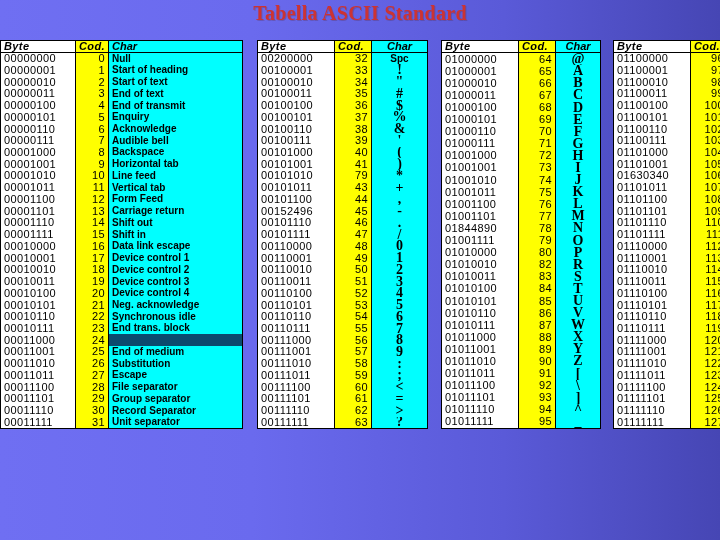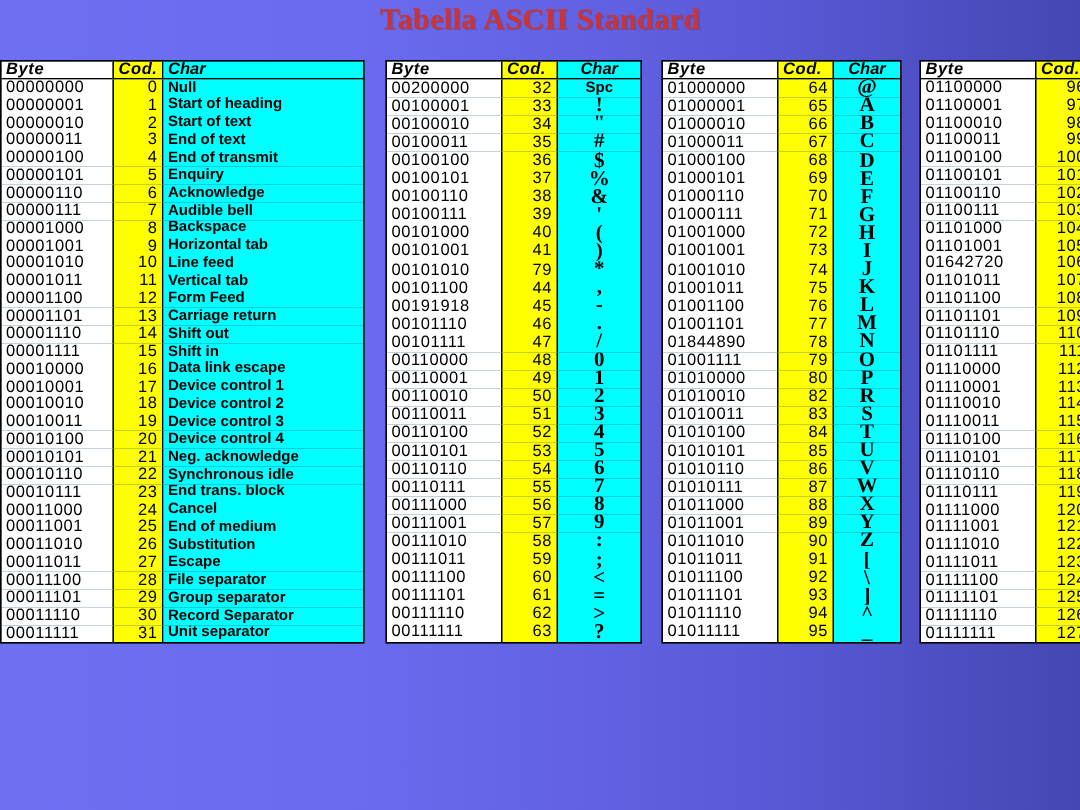--- a/index.html
+++ b/index.html
@@ -274,21 +274,20 @@
           <div class="c-char named">Synchronous idle</div>
         </div>
         <div class="row">
           <div class="c-byte">00010111</div>
           <div class="c-cod">23</div>
           <div class="c-char named">End trans. block</div>
         </div>
         <div class="row">
           <div class="c-byte">00011000</div>
           <div class="c-cod">24</div>
-          <div class="c-char named">Cancel</div>
         </div>
         <div class="row">
           <div class="c-byte">00011001</div>
           <div class="c-cod">25</div>
           <div class="c-char named">End of medium</div>
         </div>
         <div class="row">
           <div class="c-byte">00011010</div>
           <div class="c-cod">26</div>
           <div class="c-char named">Substitution</div>
@@ -375,26 +374,31 @@
           <div class="c-byte">00101001</div>
           <div class="c-cod">41</div>
           <div class="c-char glyph">)</div>
         </div>
         <div class="row">
           <div class="c-byte">00101010</div>
           <div class="c-cod">79</div>
           <div class="c-char glyph">*</div>
         </div>
         <div class="row">
+          <div class="c-byte">00101011</div>
+          <div class="c-cod">43</div>
+          <div class="c-char glyph">+</div>
+        </div>
+        <div class="row">
           <div class="c-byte">00101100</div>
           <div class="c-cod">44</div>
           <div class="c-char glyph">,</div>
         </div>
         <div class="row">
-          <div class="c-byte">00191918</div>
+          <div class="c-byte">00152496</div>
           <div class="c-cod">45</div>
           <div class="c-char glyph">-</div>
         </div>
         <div class="row">
           <div class="c-byte">00101110</div>
           <div class="c-cod">46</div>
           <div class="c-char glyph">.</div>
         </div>
         <div class="row">
           <div class="c-byte">00101111</div>
@@ -685,21 +689,21 @@
         </div>
         <div class="row">
           <div class="c-byte">01101000</div>
           <div class="c-cod">104</div>
         </div>
         <div class="row">
           <div class="c-byte">01101001</div>
           <div class="c-cod">105</div>
         </div>
         <div class="row">
-          <div class="c-byte">01642720</div>
+          <div class="c-byte">01630340</div>
           <div class="c-cod">106</div>
         </div>
         <div class="row">
           <div class="c-byte">01101011</div>
           <div class="c-cod">107</div>
         </div>
         <div class="row">
           <div class="c-byte">01101100</div>
           <div class="c-cod">108</div>
         </div>

